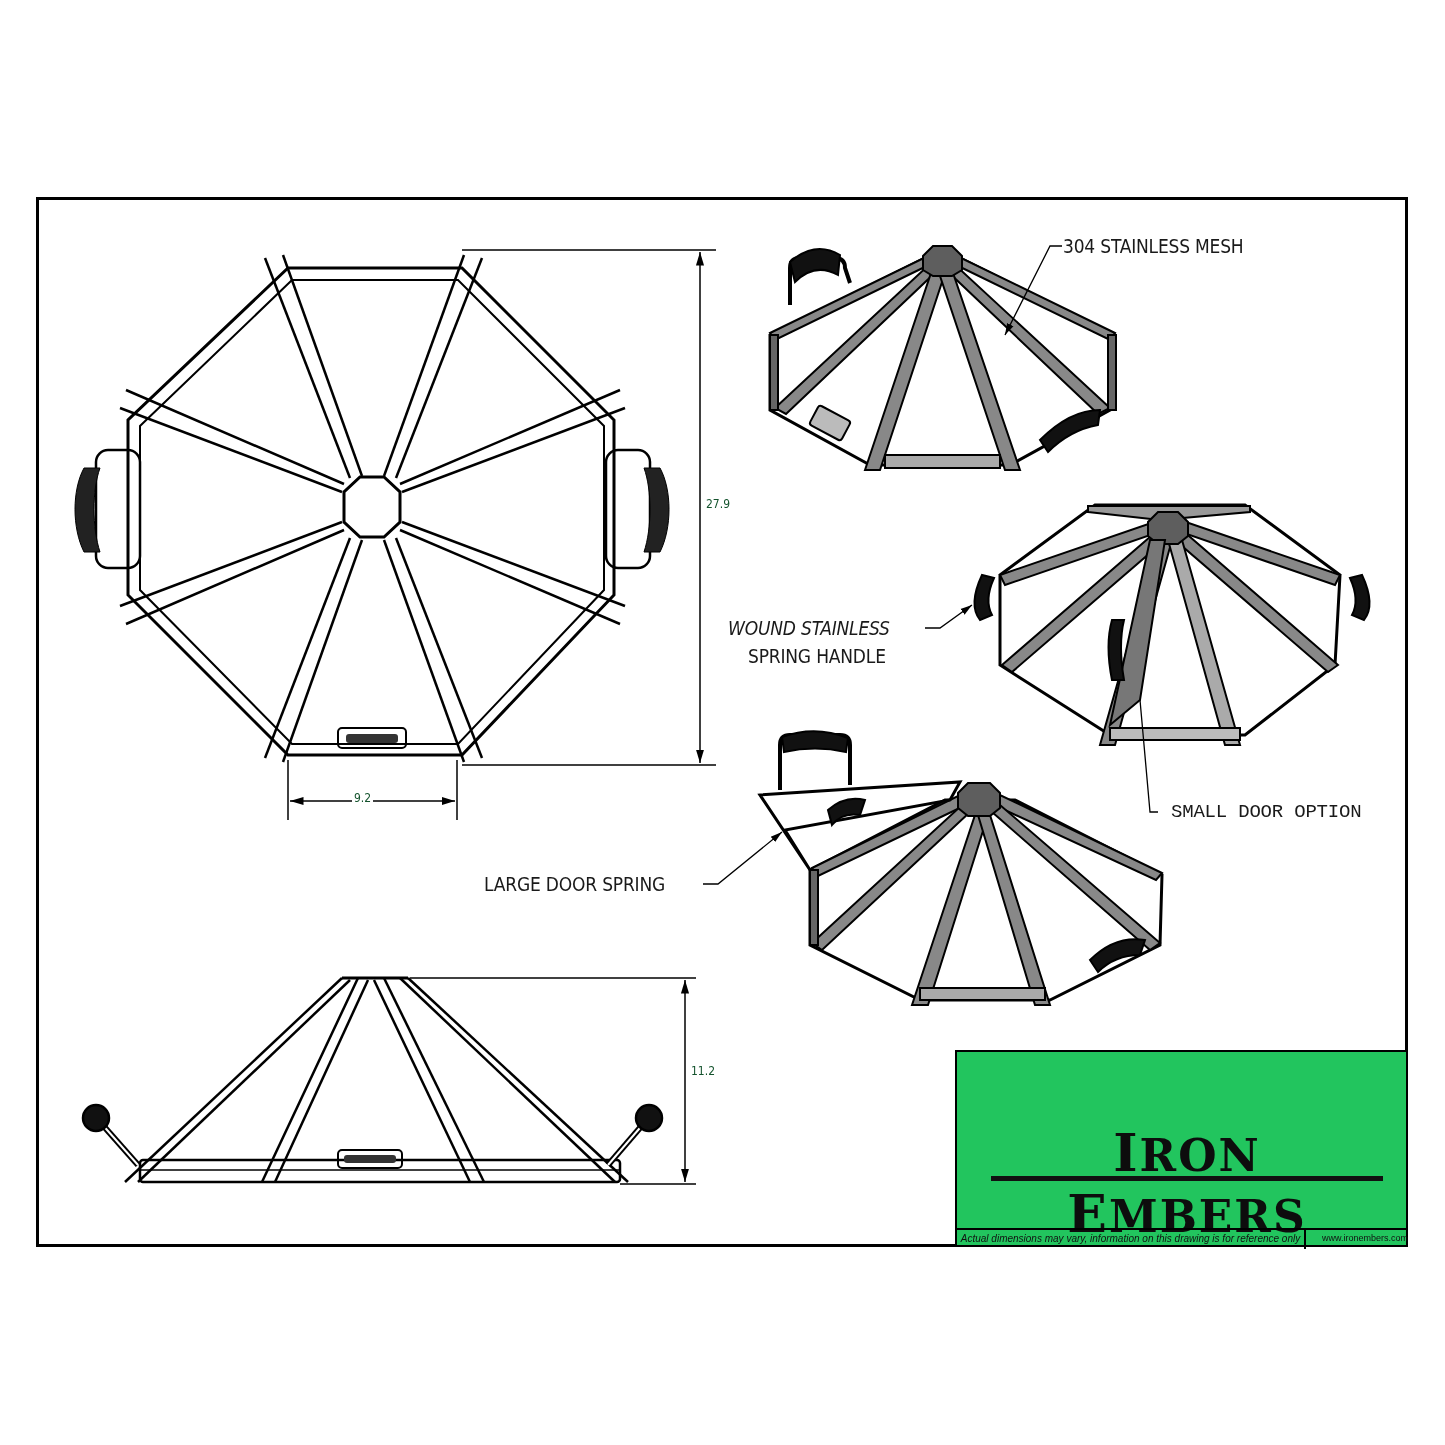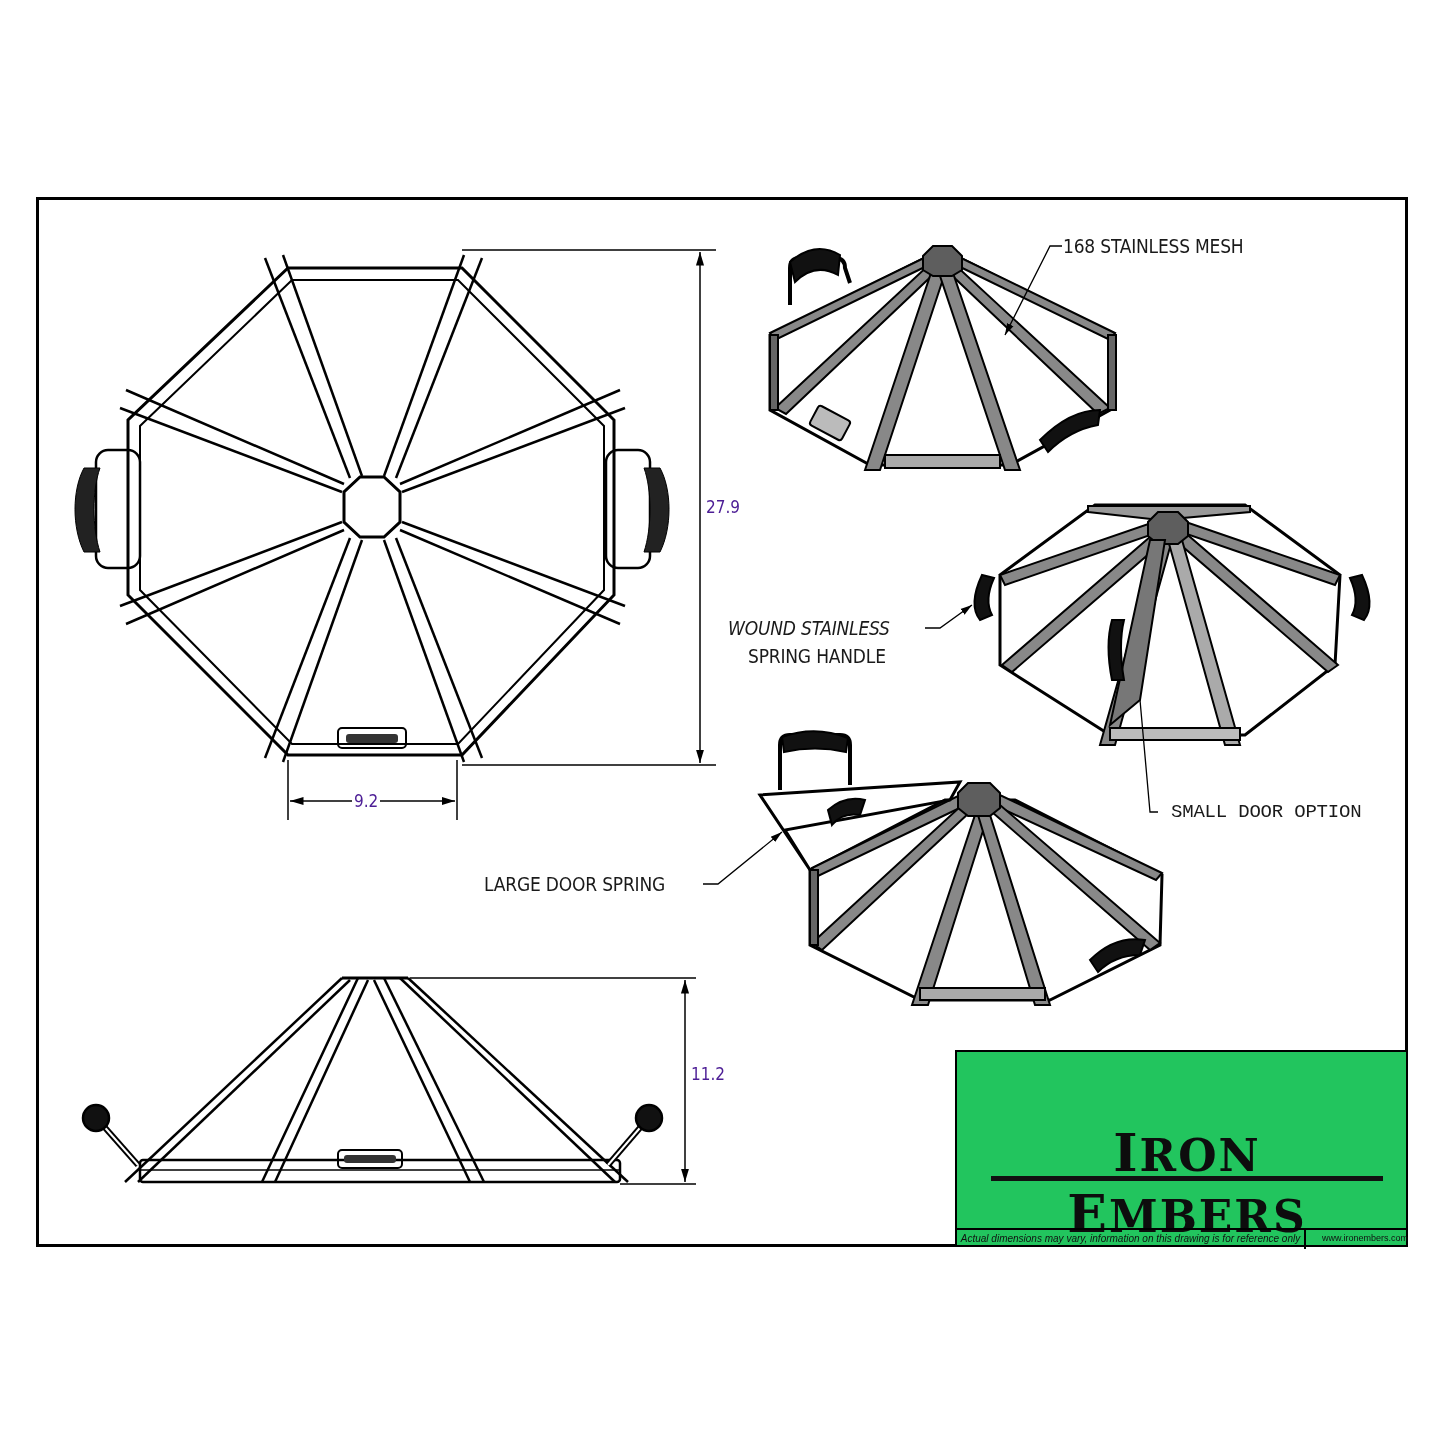--- a/index.html
+++ b/index.html
@@ -1,20 +1,20 @@
 <!DOCTYPE html>
 <html><head>
 <meta charset="utf-8">
 <style>
   html,body{margin:0;padding:0;background:#fff;}
   body{width:1445px;height:1445px;position:relative;overflow:hidden;font-family:"DejaVu Sans Condensed","DejaVu Sans",sans-serif;color:#111;}
   #sheet{position:absolute;left:36px;top:197px;width:1372px;height:1050px;border:3px solid #000;box-sizing:border-box;}
   svg.art{position:absolute;left:0;top:0;width:1445px;height:1445px;}
   .lbl{position:absolute;font-size:19px;white-space:nowrap;letter-spacing:-0.2px;color:#1a1a1a;}
-  .dim{position:absolute;font-size:17px;background:#fff;padding:0 2px;color:#4c1d95;}
+  .dim{position:absolute;font-size:12px;background:#fff;padding:0 2px;color:#14532d;}
   #titleblock{position:absolute;left:955px;top:1050px;width:453px;height:197px;border:2px solid #000;box-sizing:border-box;background:#22c55e;}
   #logo-wrap{position:absolute;left:0;top:0;width:449px;height:140px;}
   #brand{position:absolute;left:30px;top:70px;width:400px;text-align:center;font-family:"DejaVu Serif",serif;font-size:44px;letter-spacing:2px;font-weight:bold;color:#0d0d0d;}
   #brand .cap{font-size:52px;}
   #brand-rule{position:absolute;left:34px;top:124px;width:392px;height:5px;background:#111;}
   .row{position:absolute;left:0;width:449px;border-top:2px solid #000;}
   #row-product{top:138px;height:38px;}
   #row-foot{top:176px;height:19px;}
   .cell{position:absolute;top:0;height:100%;box-sizing:border-box;}
   .cell.left{left:0;width:349px;border-right:2px solid #000;}
@@ -172,21 +172,21 @@
     <polyline points="925,628 940,628 972,605" marker-end="url(#arr)"></polyline>
     <polyline points="1158,812 1150,812 1140,700"></polyline>
     <polyline points="703,884 718,884 782,832" marker-end="url(#arr)"></polyline>
   </g>
 
   <g fill="#0d0d0d">
     <path d="M985,1122 L1380,1122 L1378,1108 Q1372,1090 1365,1105 Q1362,1085 1352,1092 Q1348,1075 1340,1090 Q1334,1078 1326,1096 Q1320,1080 1310,1095 Q1305,1075 1296,1092 Q1290,1080 1282,1098 Q1275,1082 1266,1094 Q1262,1074 1252,1090 Q1246,1080 1238,1096 Q1232,1078 1222,1092 Q1216,1076 1206,1094 Q1200,1082 1192,1095 Q1186,1075 1176,1090 Q1170,1080 1162,1098 Q1156,1080 1146,1092 Q1140,1074 1130,1090 Q1124,1080 1116,1096 Q1110,1078 1100,1092 Q1094,1076 1084,1094 Q1078,1082 1070,1095 Q1064,1075 1054,1090 Q1048,1080 1040,1098 Q1034,1082 1024,1094 Q1018,1080 1010,1098 Q1004,1090 996,1104 Q990,1100 988,1112 Z"></path>
   </g>
 </svg>
 
-<div class="lbl" style="left:1063px;top:235px;">168 STAINLESS MESH</div>
+<div class="lbl" style="left:1063px;top:235px;">304 STAINLESS MESH</div>
 <div class="lbl" style="left:728px;top:617px;font-style:italic;">WOUND STAINLESS</div>
 <div class="lbl" style="left:748px;top:645px;">SPRING HANDLE</div>
 <div class="lbl" style="left:1171px;top:801px;font-family:Liberation Mono, monospace;">SMALL DOOR OPTION</div>
 <div class="lbl" style="left:484px;top:873px;">LARGE DOOR SPRING</div>
 
 <div class="dim" style="left:704px;top:497px;">27.9</div>
 <div class="dim" style="left:352px;top:791px;">9.2</div>
 <div class="dim" style="left:689px;top:1064px;">11.2</div>
 
 <div id="titleblock">

